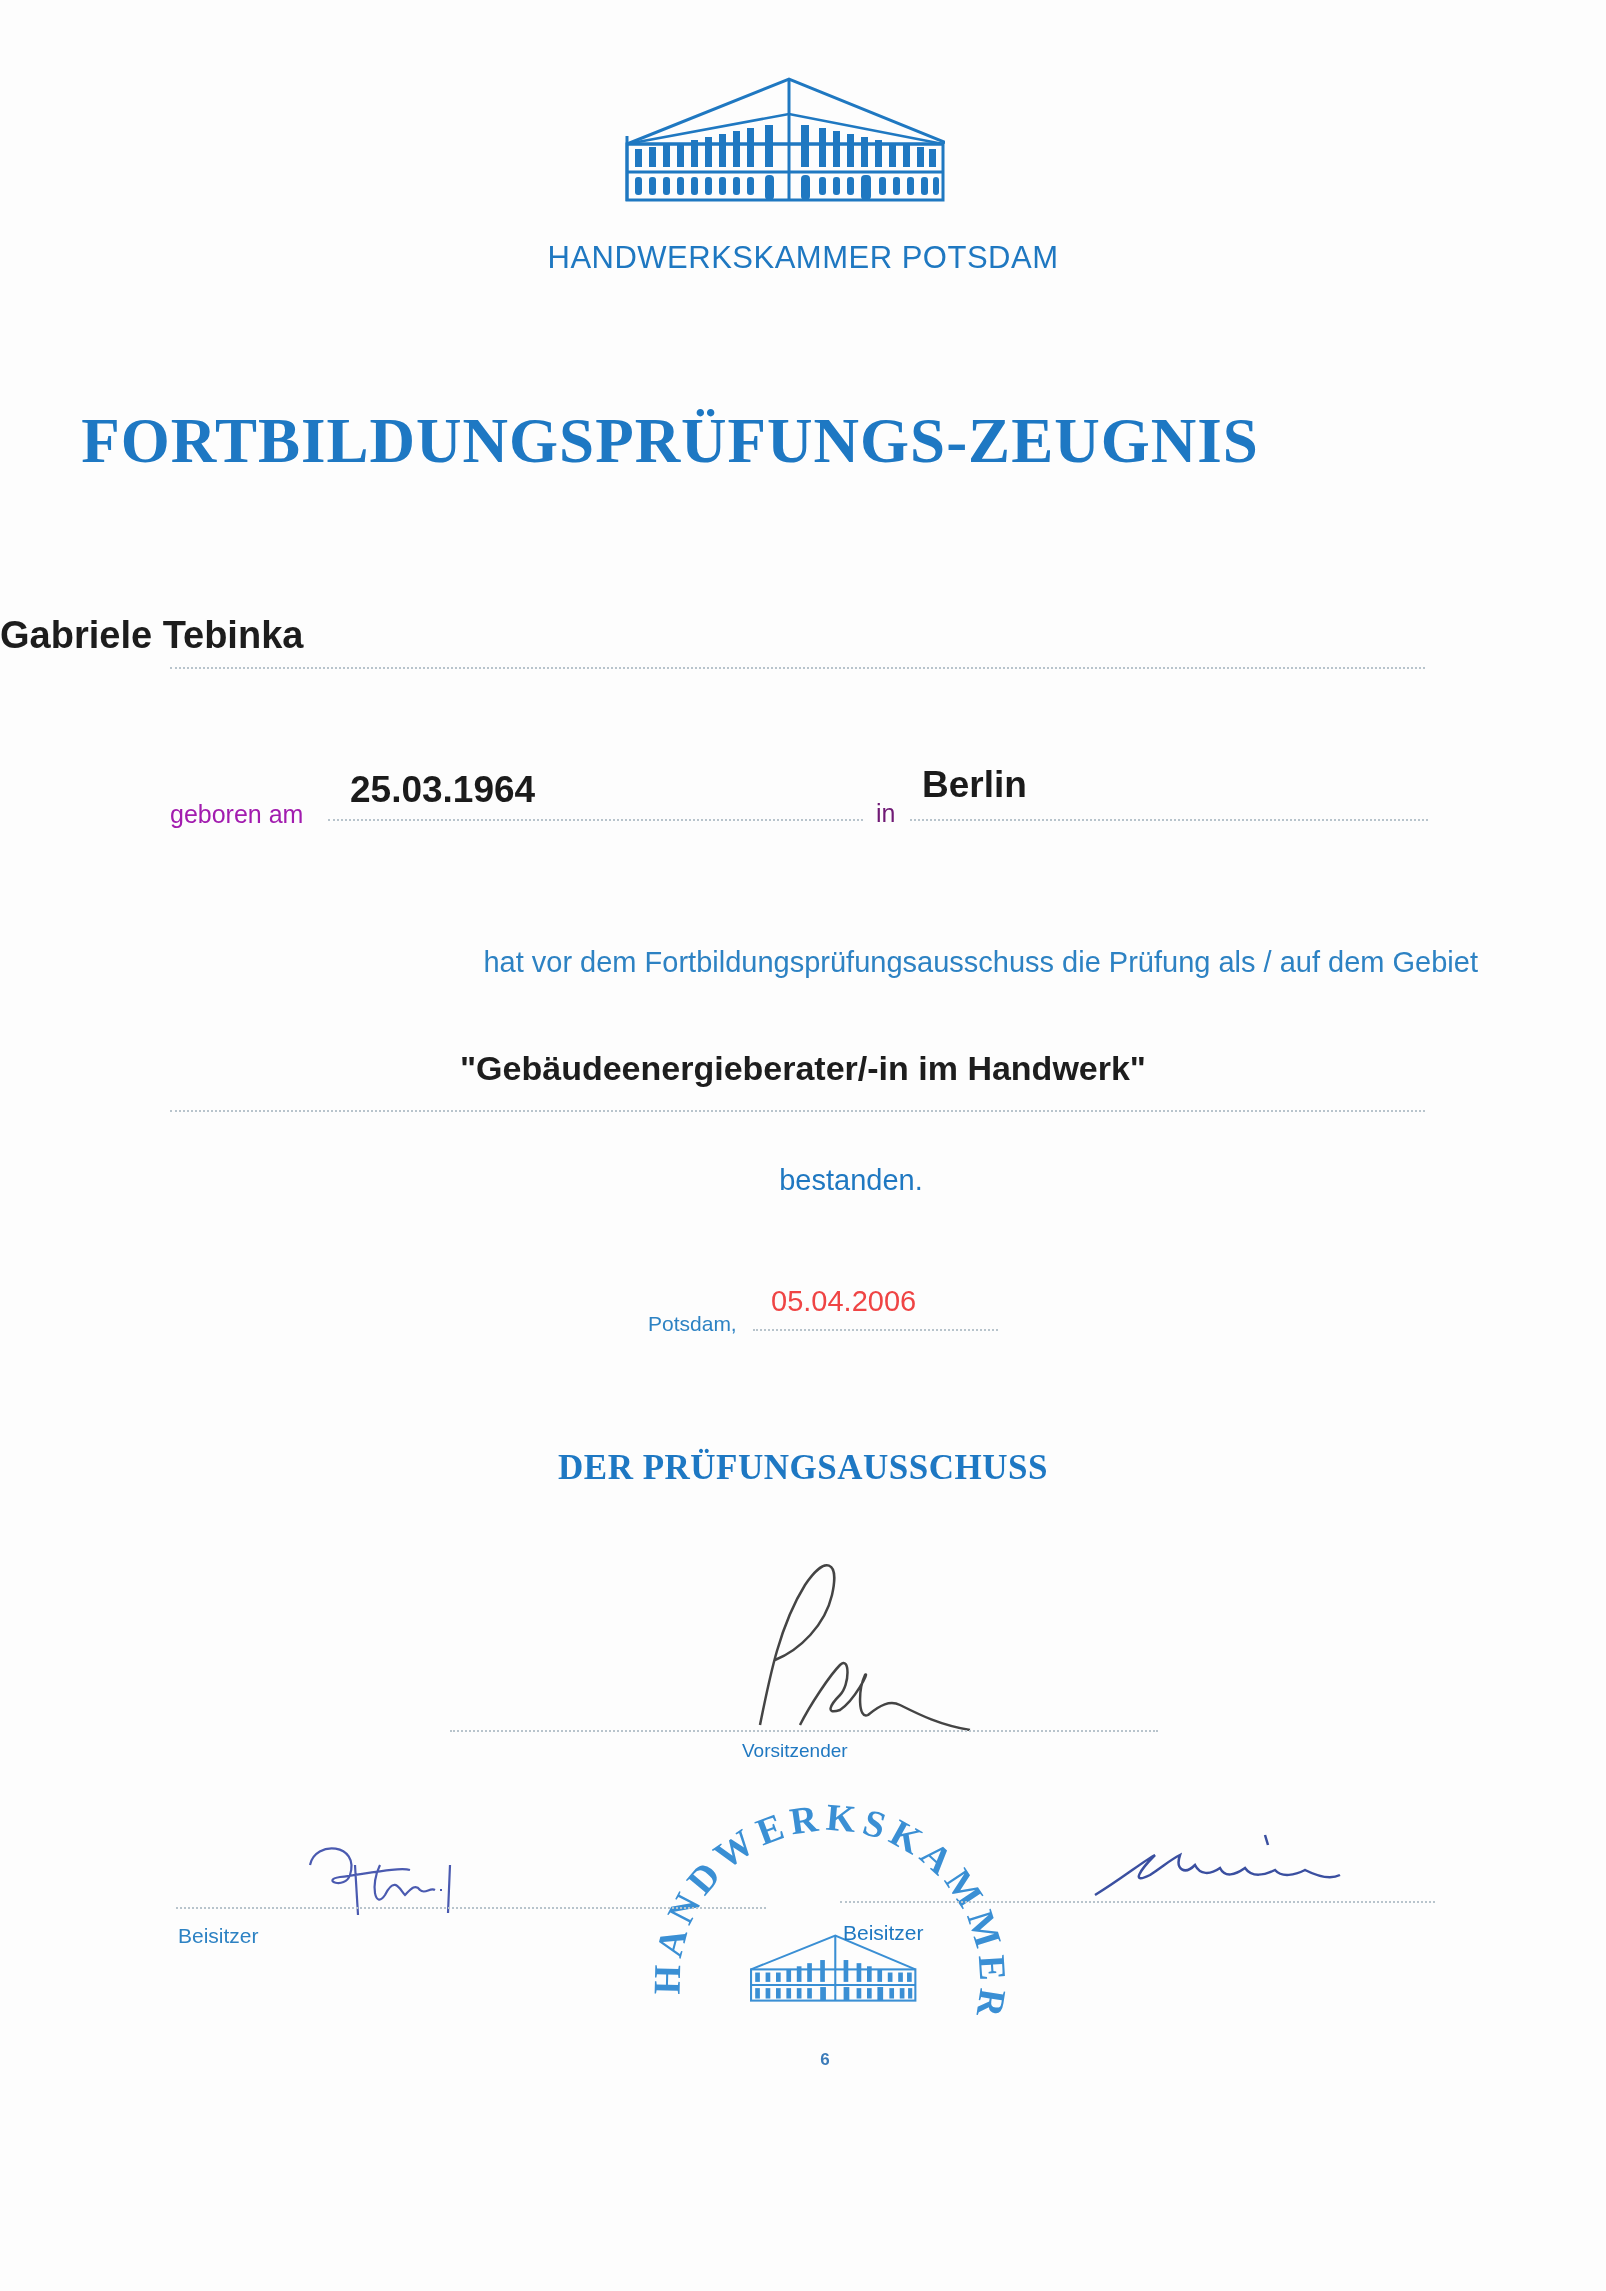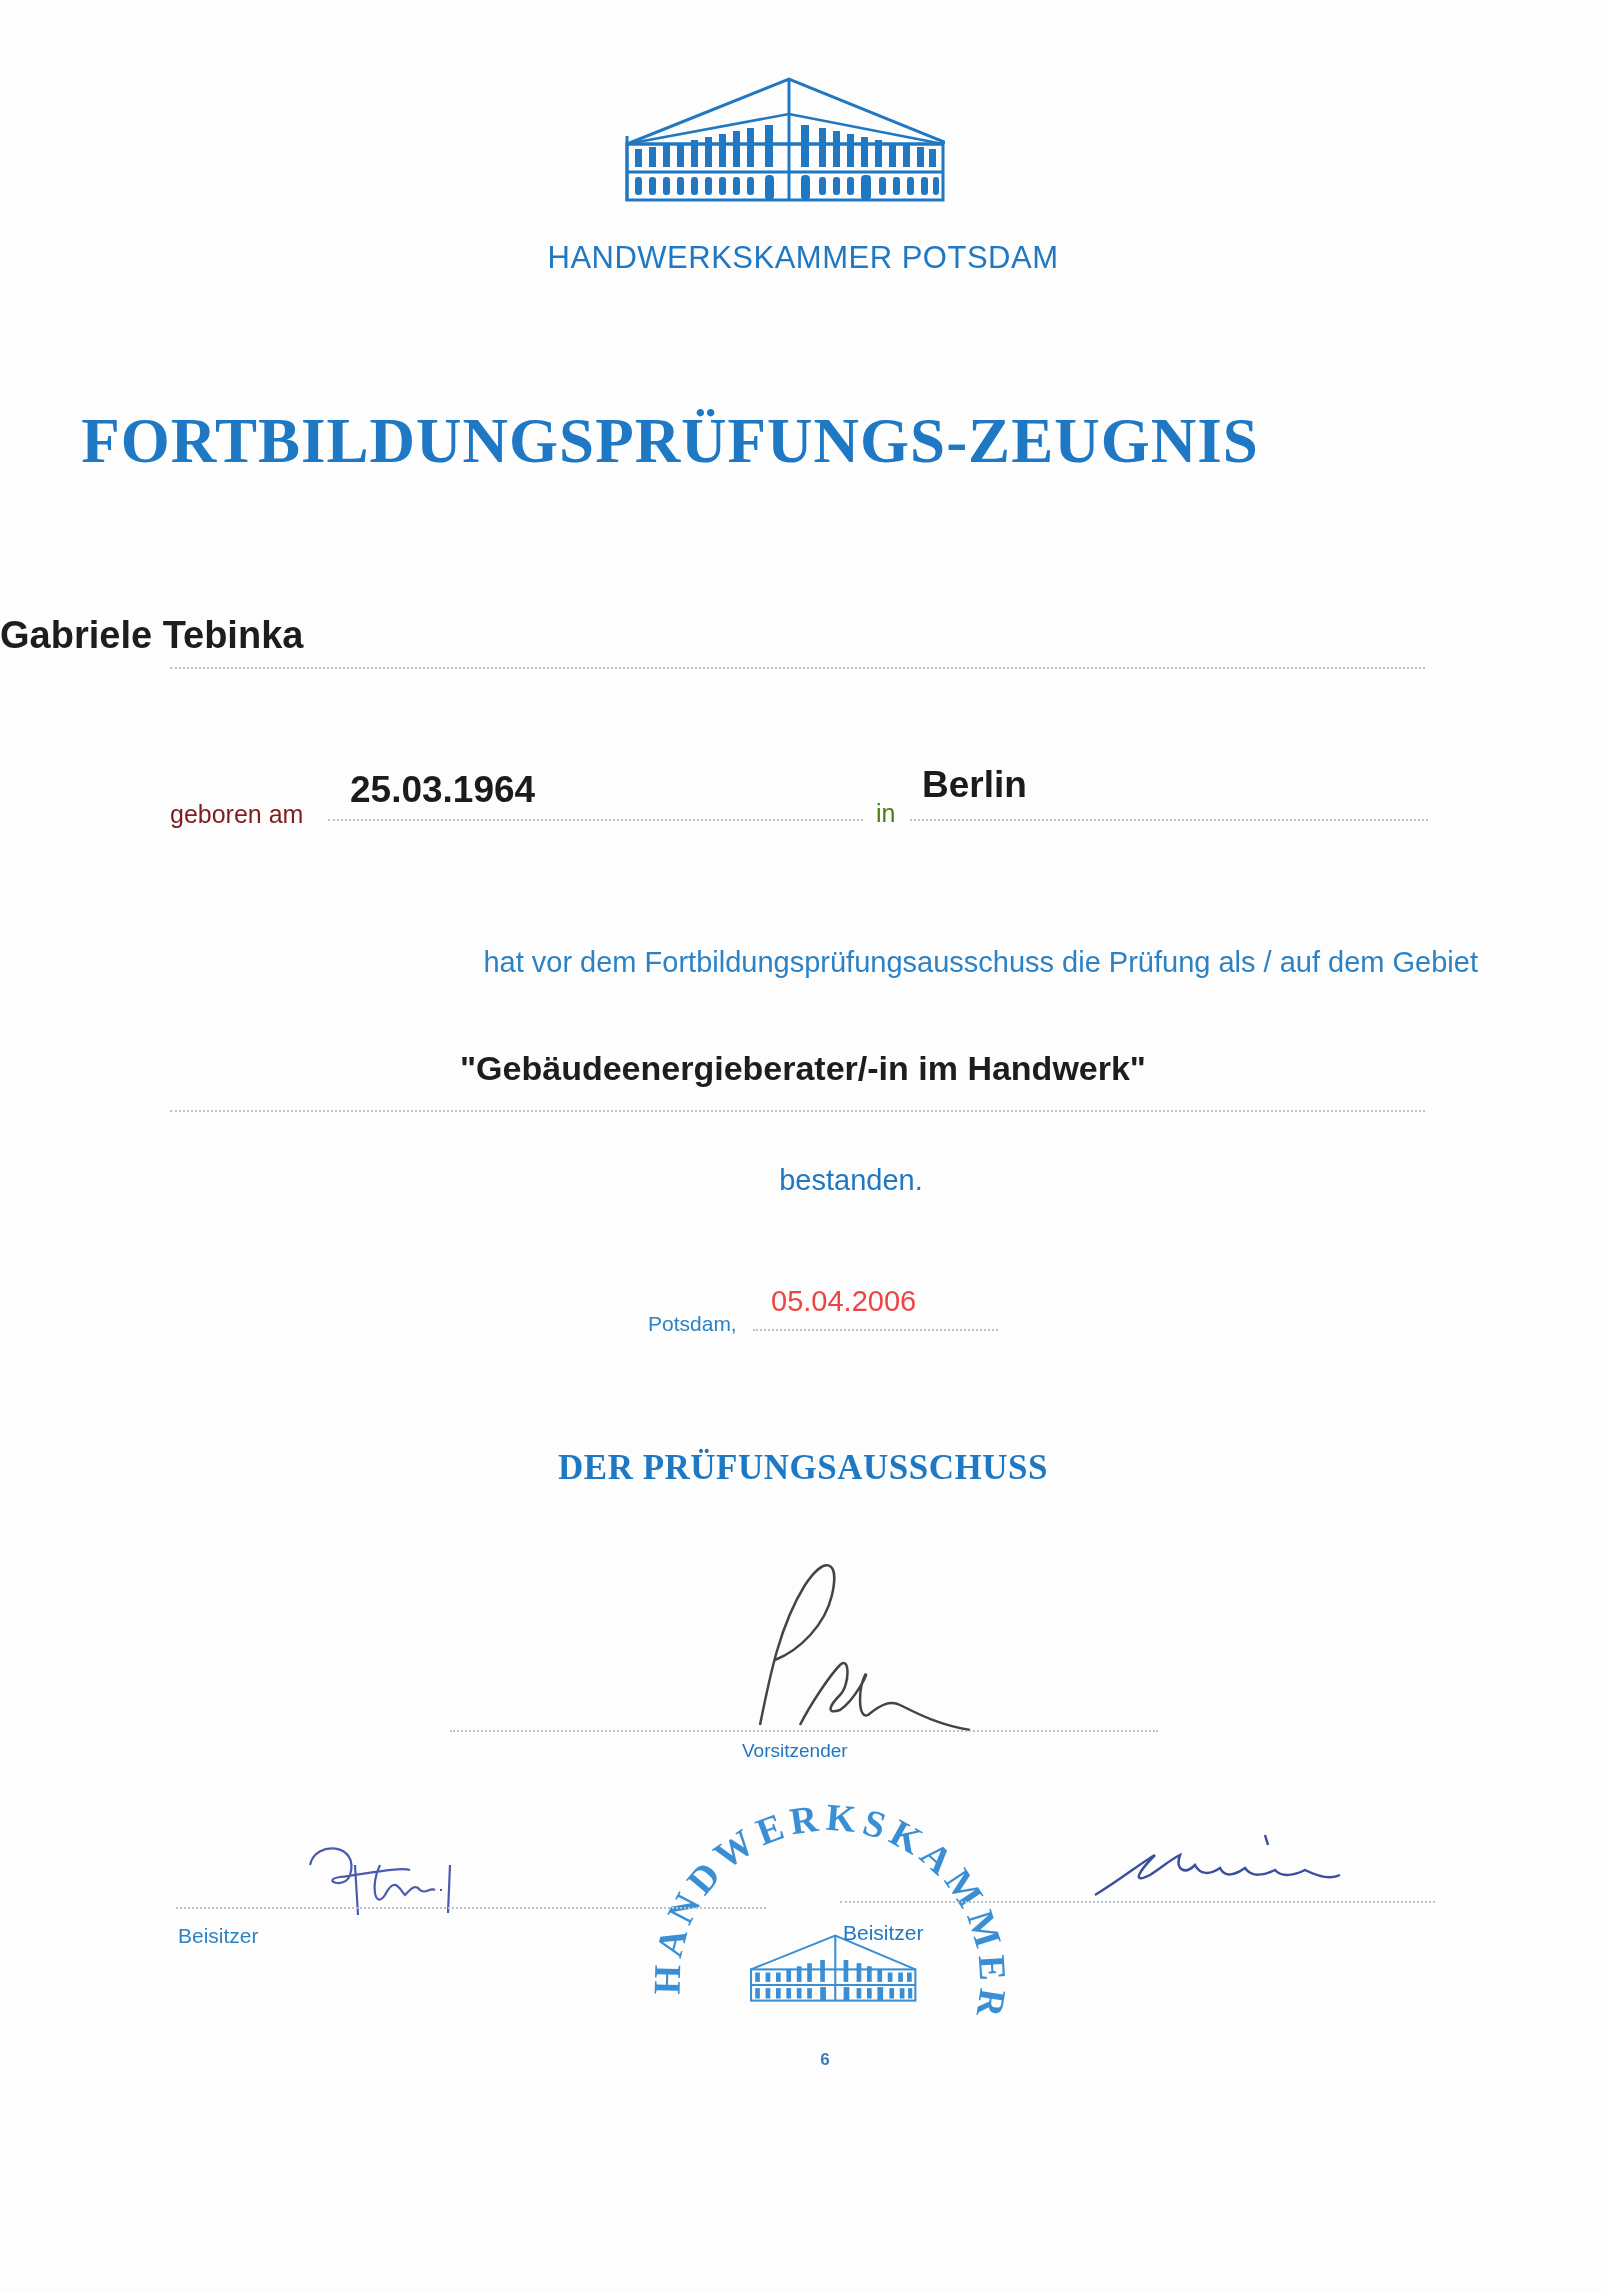--- a/index.html
+++ b/index.html
@@ -13,24 +13,24 @@
                 font-size: 31px; letter-spacing: 0.5px; color: #1f78c1; }
 
     #cert-title { left: 0; width: 1340px; top: 405px; text-align: center;
                   font-family: "Liberation Serif", serif; font-weight: bold;
                   font-size: 63px; color: #1e78c3; letter-spacing: 1px; }
 
     #holder-name { left: 0; width: 1490px; top: 614px; text-align: left;
                    font-size: 38px; font-weight: bold; color: #1d1d1d; }
     #name-line { left: 170px; width: 1255px; top: 667px; }
 
-    #born-label { left: 170px; top: 800px; font-size: 25px; color: #7f1d1d; }
+    #born-label { left: 170px; top: 800px; font-size: 25px; color: #a21caf; }
     #born-date { left: 350px; top: 769px; font-size: 37px; font-weight: bold; }
     #born-line { left: 328px; width: 535px; top: 819px; }
-    #place-label { left: 876px; top: 799px; font-size: 25px; color: #4d7c0f; }
+    #place-label { left: 876px; top: 799px; font-size: 25px; color: #701a75; }
     #born-place { left: 922px; top: 764px; font-size: 37px; font-weight: bold; }
     #place-line { left: 910px; width: 518px; top: 819px; }
 
     #exam-intro { left: 0; width: 1478px; top: 946px; text-align: right;
                   font-size: 29px; color: #2d82c3; }
     #exam-subject { left: 0; width: 1606px; top: 1049px; text-align: center;
                     font-size: 34px; font-weight: bold; color: #1d1d1d; }
     #subject-line { left: 170px; width: 1255px; top: 1110px; }
     #result-text { left: 0; width: 1606px; top: 1164px; text-align: center;
                    font-size: 29px; color: #1f78c1; padding-left: 48px; }

